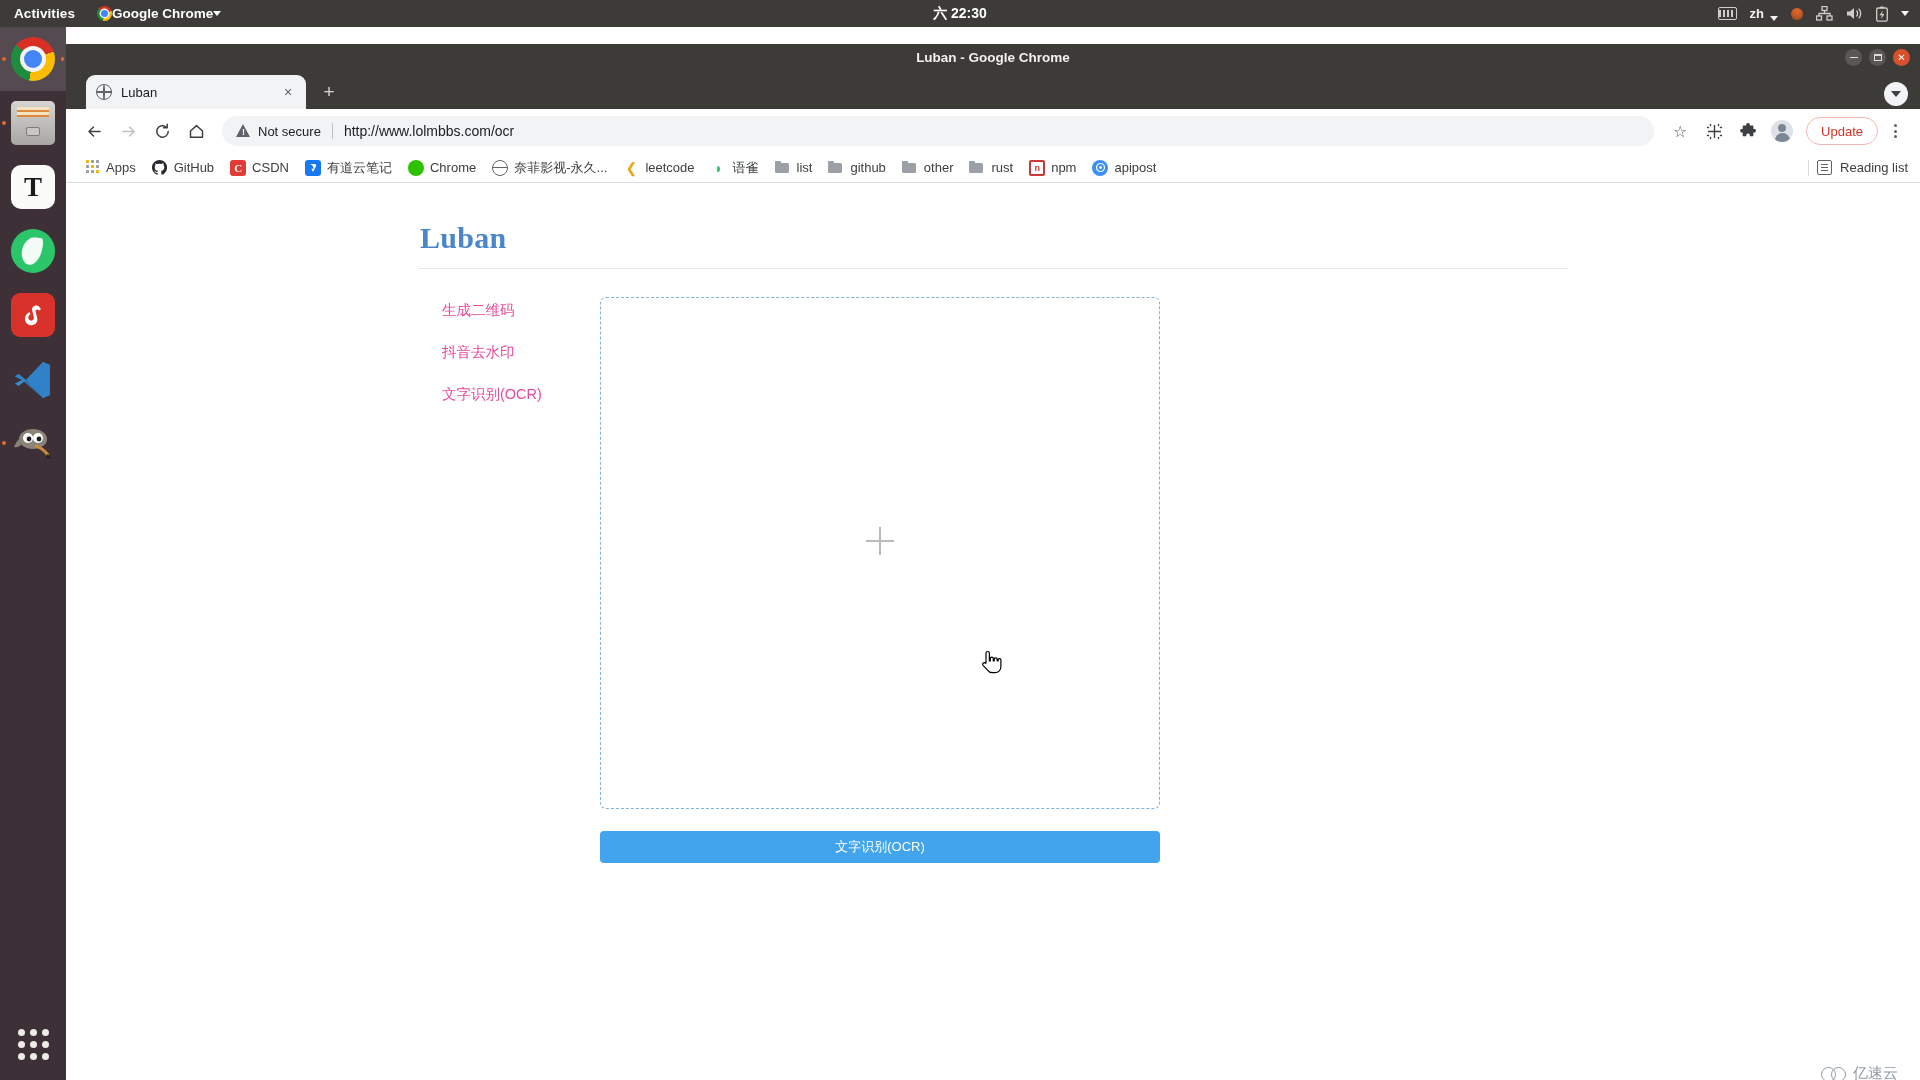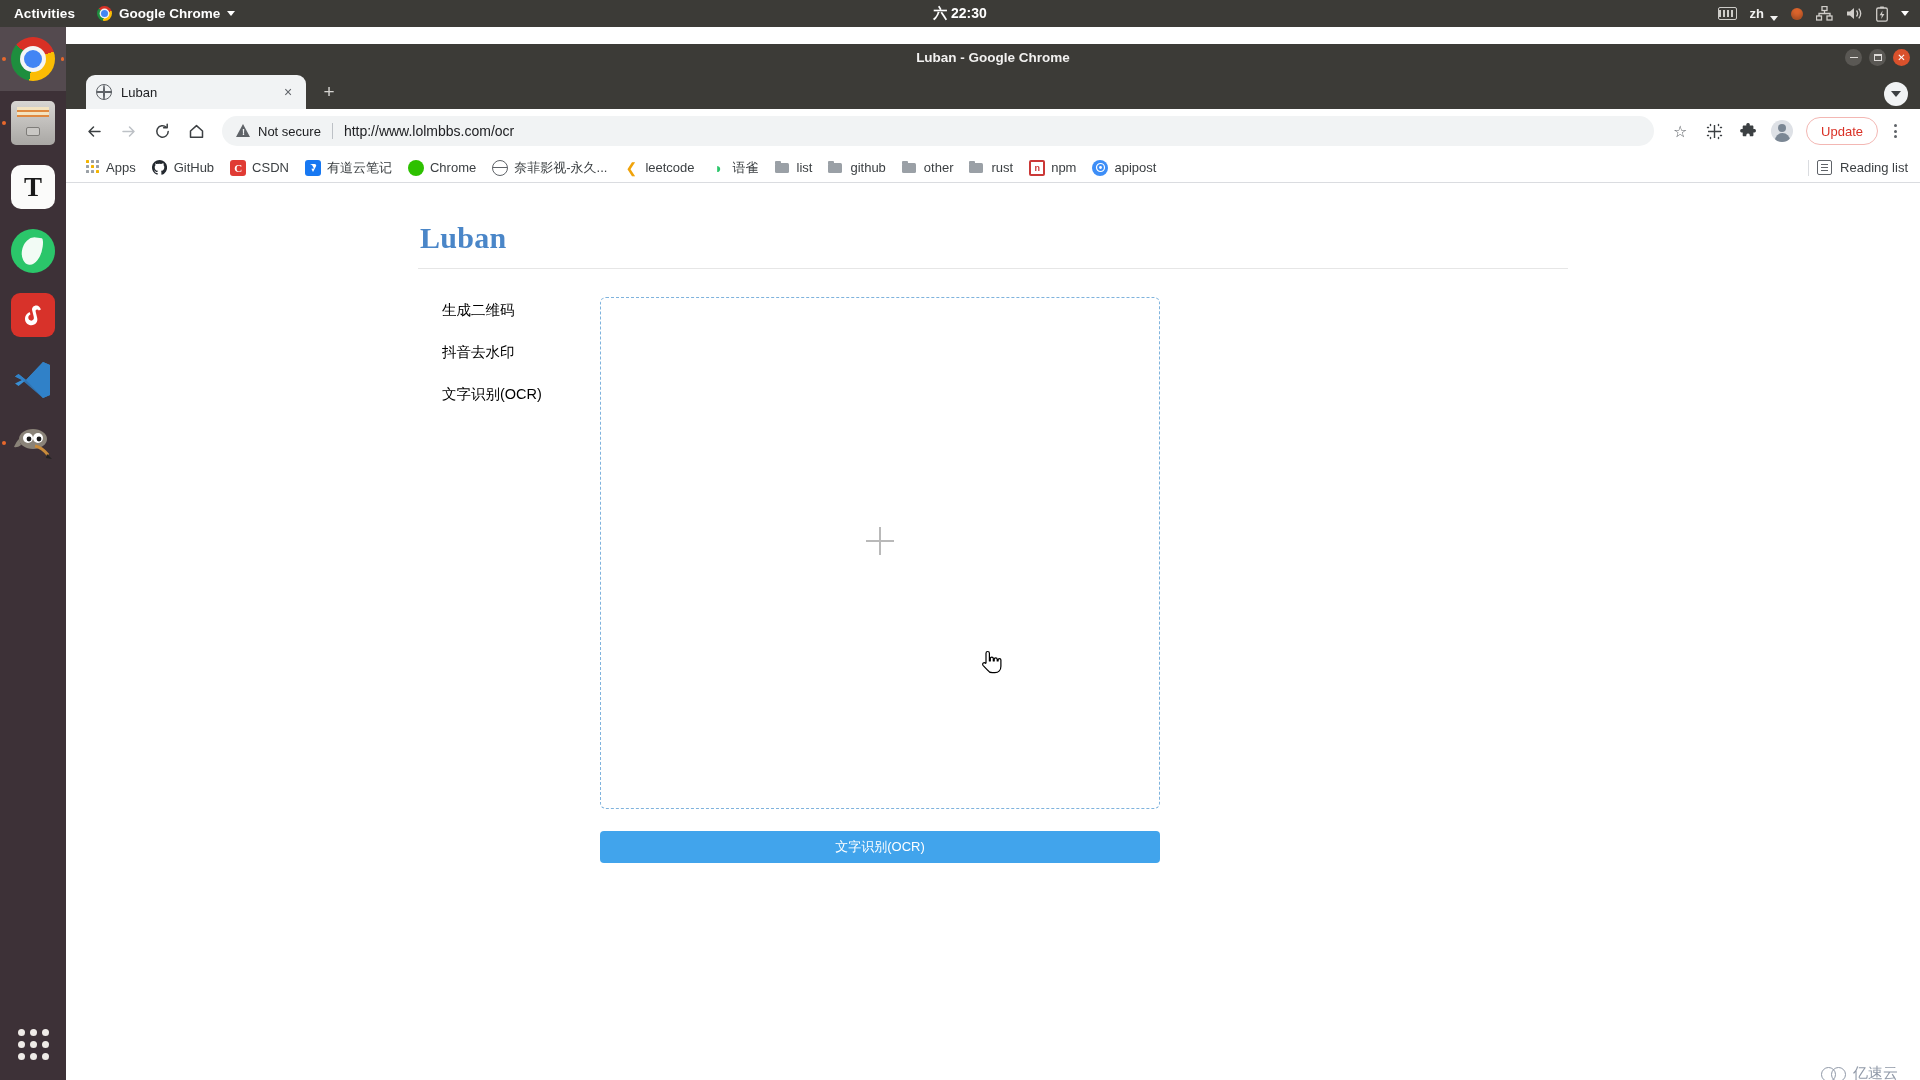--- a/index.html
+++ b/index.html
@@ -13,21 +13,21 @@
   
   #topbar {
     position: absolute; top: 0; left: 0;
     width: 1920px; height: 27px;
     background: #3c3b37;
     display: flex; align-items: center;
     color: #ffffff; font-size: 13.5px; font-weight: bold;
     z-index: 50;
   }
   .tb-activities { padding: 0 12px 0 14px; letter-spacing: .1px; }
-  .tb-app { display: flex; align-items: center; gap: 7px; padding: 0 10px; }
+  .tb-app { display: flex; align-items: center; padding: 0 10px; }
   .chrome-mini { width: 15px; height: 15px; border-radius: 50%; position: relative;
     background: conic-gradient(from -50deg, #d93025 0deg 120deg, #fbbc04 120deg 240deg, #1e8e3e 240deg 360deg);
   }
   .chrome-mini::after { content:""; position:absolute; left:50%; top:50%; width:7px; height:7px;
     margin:-3.5px 0 0 -3.5px; border-radius:50%; background:#4285f4; box-shadow: 0 0 0 1.4px #f1f1f1;}
   .caret-dn { width:0;height:0;border-left:4.5px solid transparent;border-right:4.5px solid transparent;border-top:5px solid #ffffff; }
   .tb-clock { position:absolute; left:50%; transform:translateX(-50%); font-size:14px; font-weight:bold; }
   .tb-right { position:absolute; right:0; top:0; height:27px; display:flex; align-items:center; gap:13px; padding-right:11px; }
   .tray-ico { display:flex; align-items:flex-end; opacity:.93; }
   .kbd-ico { width:19px; height:13px; border:1.6px solid #d9d7d4; border-radius:2px;
@@ -145,21 +145,21 @@
   .page { position:absolute; left:0; top:0; width:1854px; }
   .container { width:1150px; margin:0 auto; padding-top:38px; }
   .page-title {
     font-family:"Liberation Serif","DejaVu Serif",serif;
     font-size:30px; color:#4a86c8; font-weight:bold; letter-spacing:.3px;
     padding-left:2px;
   }
   .title-rule { height:1px; background:#e6e6e6; margin-top:13px; }
   .body-row { display:flex; padding-top:28px; }
   .nav-col { width:182px; padding-left:24px; padding-top:6px; }
-  .nav-item { font-size:14.5px; color:#000000; margin-bottom:26px; line-height:1.1; white-space:nowrap; }
+  .nav-item { font-size:14.5px; color:#ec4899; margin-bottom:26px; line-height:1.1; white-space:nowrap; }
   .main-col { flex:1 1 auto; padding-left:0; }
   .dropzone {
     width:560px; height:512px;
     border:1px dashed #7fb3dd; border-radius:6px;
     display:flex; align-items:center; justify-content:center;
     position:relative; background:#fff;
   }
   .plus-icon { position:relative; width:28px;height:28px; margin-top:-24px; }
   .plus-icon::before{content:"";position:absolute;left:0;top:13px;width:28px;height:1.6px;background:#b9b9b9;}
   .plus-icon::after{content:"";position:absolute;left:13px;top:0;width:1.6px;height:28px;background:#b9b9b9;}

